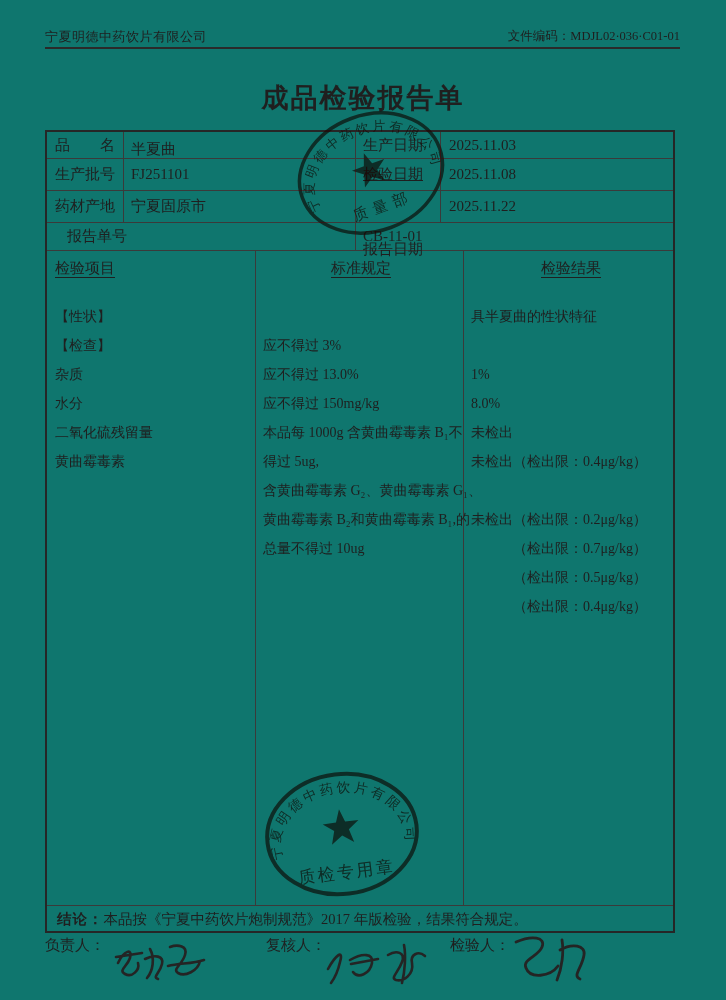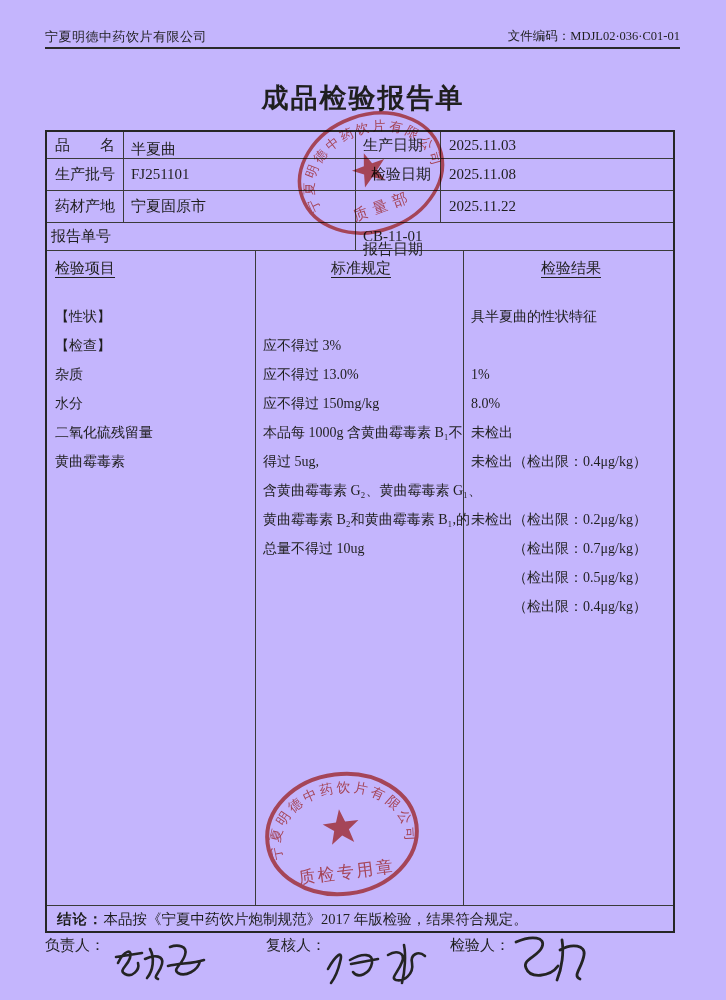--- a/index.html
+++ b/index.html
@@ -1,16 +1,16 @@
 <!DOCTYPE html>
 <html><head>
 <meta charset="utf-8">
 <style>
   html,body{margin:0;padding:0;background:#e8e8e8;}
-  .page{position:relative;width:726px;height:1000px;background:#c4b5fd;overflow:hidden;
+  .page{position:relative;width:726px;height:1000px;background:#0f766e;overflow:hidden;
         font-family:"Liberation Serif","DejaVu Serif",serif;color:#1f1f1f;}
   .hdr-company{position:absolute;left:45px;top:28px;font-size:13px;letter-spacing:.5px;}
   .hdr-code{position:absolute;right:46px;top:28px;font-size:12.5px;}
   .hdr-rule{position:absolute;left:45px;right:46px;top:47px;height:2px;background:#2a2a2a;}
   .title{position:absolute;left:0;right:0;top:80px;text-align:center;font-size:27px;font-weight:bold;letter-spacing:2px;}
 
   .doc-table{position:absolute;left:45px;top:130px;width:630px;height:803px;border:2px solid #262626;box-sizing:border-box;}
   .hline{position:absolute;height:1px;background:#3a3a3a;}
   .vline{position:absolute;width:1px;background:#3a3a3a;}
   .cell{position:absolute;font-size:15px;white-space:nowrap;}
@@ -48,29 +48,29 @@
     <div class="vline" style="left:308px;top:0;height:118px;"></div>
     <div class="vline" style="left:393px;top:0;height:90px;"></div>
 
     <div class="cell info-row" style="left:8px;top:0;">品　　名</div>
     <div class="cell info-row" style="left:84px;top:4px;">半夏曲</div>
     <div class="cell info-row" style="left:316px;top:0;">生产日期</div>
     <div class="cell info-row" style="left:402px;top:0;">2025.11.03</div>
 
     <div class="cell info-row" style="left:8px;top:29px;text-align:right;">生产批号</div>
     <div class="cell info-row" style="left:84px;top:29px;">FJ251101</div>
-    <div class="cell info-row" style="left:324px;top:29px;">检验日期</div>
+    <div class="cell info-row" style="left:316px;top:29px;text-decoration:underline;">检验日期</div>
     <div class="cell info-row" style="left:402px;top:29px;">2025.11.08</div>
 
     <div class="cell info-row" style="left:8px;top:61px;">药材产地</div>
     <div class="cell info-row" style="left:84px;top:61px;">宁夏固原市</div>
     <div class="cell info-row" style="left:316px;top:61px;margin-top:43px;">报告日期</div>
     <div class="cell info-row" style="left:402px;top:61px;">2025.11.22</div>
 
-    <div class="cell info-row" style="left:4px;top:91px;">报告单号</div>
+    <div class="cell info-row" style="left:20px;top:91px;">报告单号</div>
     <div class="cell info-row" style="left:316px;top:91px;">CB-11-01</div>
 
     <div class="vline" style="left:208px;top:118px;height:655px;"></div>
     <div class="vline" style="left:416px;top:118px;height:655px;"></div>
     <div class="hline" style="left:0;right:0;top:773px;"></div>
 
     <div class="tcol" style="left:8px;width:195px;">
       <div class="col-head" style="margin-top:9px;height:20px;">检验项目</div>
       <div style="height:23px;"></div>
       <div class="tline">【性状】</div>

